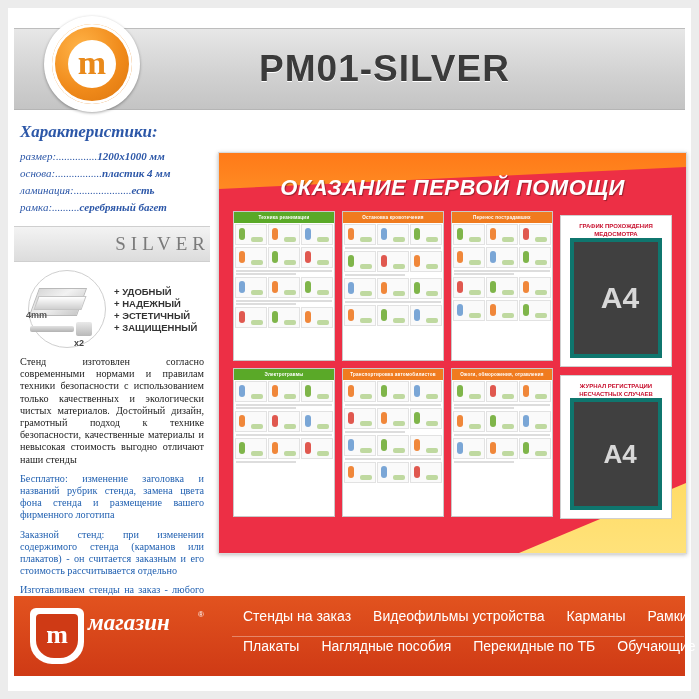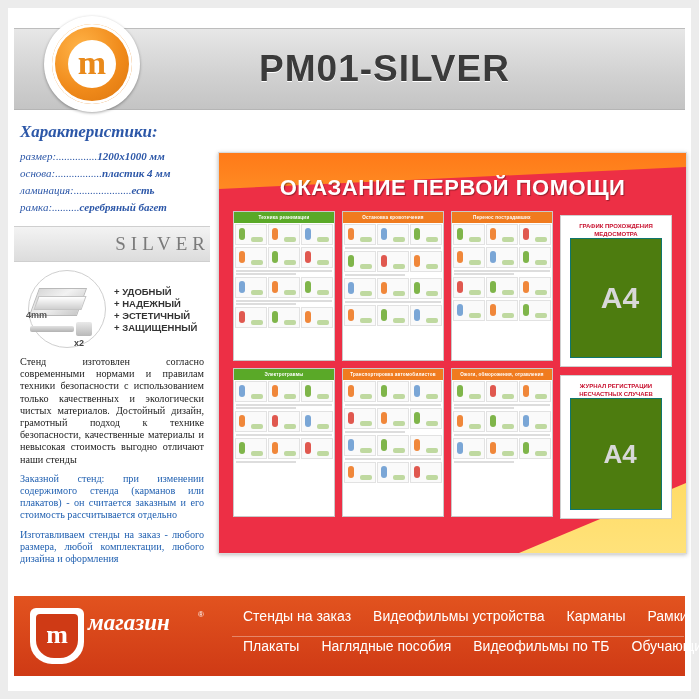--- a/index.html
+++ b/index.html
@@ -113,21 +113,21 @@
     box-shadow:0 1px 4px rgba(0,0,0,.25);
     border:1px solid #d9d9d9;
   }
   .poster-red{
     position:absolute;left:0;top:0;width:467px;height:400px;
     background:#ed2f45;
     clip-path:polygon(0 36px,467px 14px,467px 330px,300px 400px,0 400px);
   }
   .poster-title{
     position:absolute;left:0;top:22px;width:467px;text-align:center;
-    font-size:22px;font-weight:bold;color:#fff;letter-spacing:.5px;
+    font-size:22px;font-weight:bold;font-style:italic;color:#fff;letter-spacing:.5px;
     text-shadow:1px 1px 1px rgba(0,0,0,.35);
   }
   .grid{
     position:absolute;left:14px;top:58px;width:320px;height:306px;
     display:grid;grid-template-columns:repeat(3,1fr);grid-template-rows:repeat(2,1fr);
     gap:7px;
   }
   .card{
     background:#fff;border:1px solid #c9c9c9;position:relative;overflow:hidden;
   }
@@ -159,22 +159,22 @@
   .side-a4{
     position:absolute;right:14px;top:62px;width:110px;height:150px;
     background:#fff;border:1px solid #cfcfcf;
   }
   .side-a4.two{top:222px;height:142px;}
   .a4-title{
     text-align:center;font-size:6px;font-weight:bold;color:#c8102e;padding:6px 4px 2px 4px;
     line-height:8px;
   }
   .a4-sheet{
-    position:absolute;left:9px;top:22px;right:9px;bottom:8px;background:#4d7c0f;
-    border:1px solid #0f766e;
+    position:absolute;left:9px;top:22px;right:9px;bottom:8px;background:#404040;
+    border:4px solid #0f766e;
     display:flex;align-items:center;justify-content:center;
     font-size:30px;font-weight:bold;color:#d8d8d8;padding-left:8px;
   }
   .a4-sheet.small{font-size:26px;}
 
   
   .footer{
     position:absolute;left:14px;top:596px;width:671px;height:80px;
     background:linear-gradient(180deg,#e2531f 0%,#cf3a15 100%);
   }
@@ -253,20 +253,21 @@
       <div class="bullets">
         <div>+ УДОБНЫЙ</div>
         <div>+ НАДЕЖНЫЙ</div>
         <div>+ ЭСТЕТИЧНЫЙ</div>
         <div>+ ЗАЩИЩЕННЫЙ</div>
       </div>
     </div>
 
     <div class="desc">
       <p>Стенд изготовлен согласно современными нормами и правилам техники безопасности с использованием только качественных и экологически чистых материалов. Достойный дизайн, грамотный подход к технике безопасности, качественные материалы и невысокая стоимость выгодно отличают наши стенды</p>
+      <p class="blue">Бесплатно: изменение заголовка и названий рубрик стенда, замена цвета фона стенда и размещение вашего фирменного логотипа</p>
       <p class="blue">Заказной стенд: при изменении содержимого стенда (карманов или плакатов) - он считается заказным и его стоимость рассчитывается отдельно</p>
       <p class="blue">Изготавливаем стенды на заказ - любого размера, любой комплектации, любого дизайна и оформления</p>
     </div>
   </div>
 
   <div class="poster">
     <div class="poster-red"></div>
     <div class="poster-title">ОКАЗАНИЕ ПЕРВОЙ ПОМОЩИ</div>
 
     <div class="grid">
@@ -468,20 +469,20 @@
         <div class="sep"></div>
         <a href="#">Рамки</a>
         <div class="sep"></div>
         <a href="#">Багет</a>
       </div>
       <div class="links-row">
         <a href="#">Плакаты</a>
         <div class="sep"></div>
         <a href="#">Наглядные пособия</a>
         <div class="sep"></div>
-        <a href="#">Видеофильмы по ТБ</a>
+        <a href="#">Перекидные по ТБ</a>
         <div class="sep"></div>
         <a href="#">Обучающие программы</a>
       </div>
     </div>
     <div class="divider"></div>
   </div>
 </div>
 
 </body></html>

